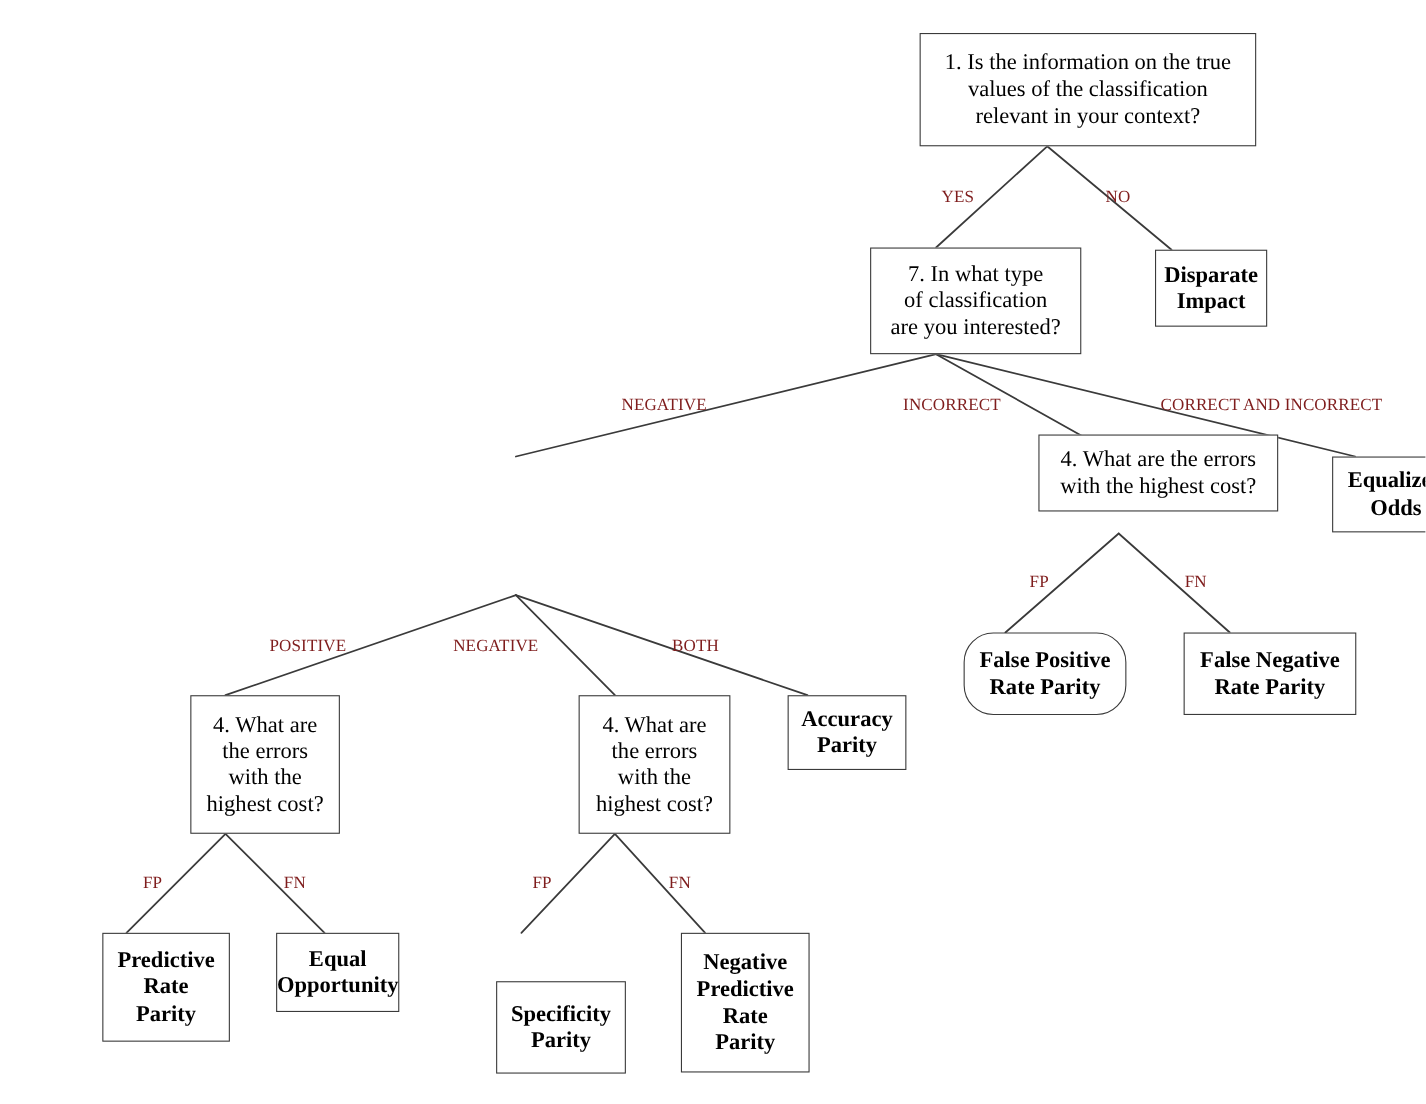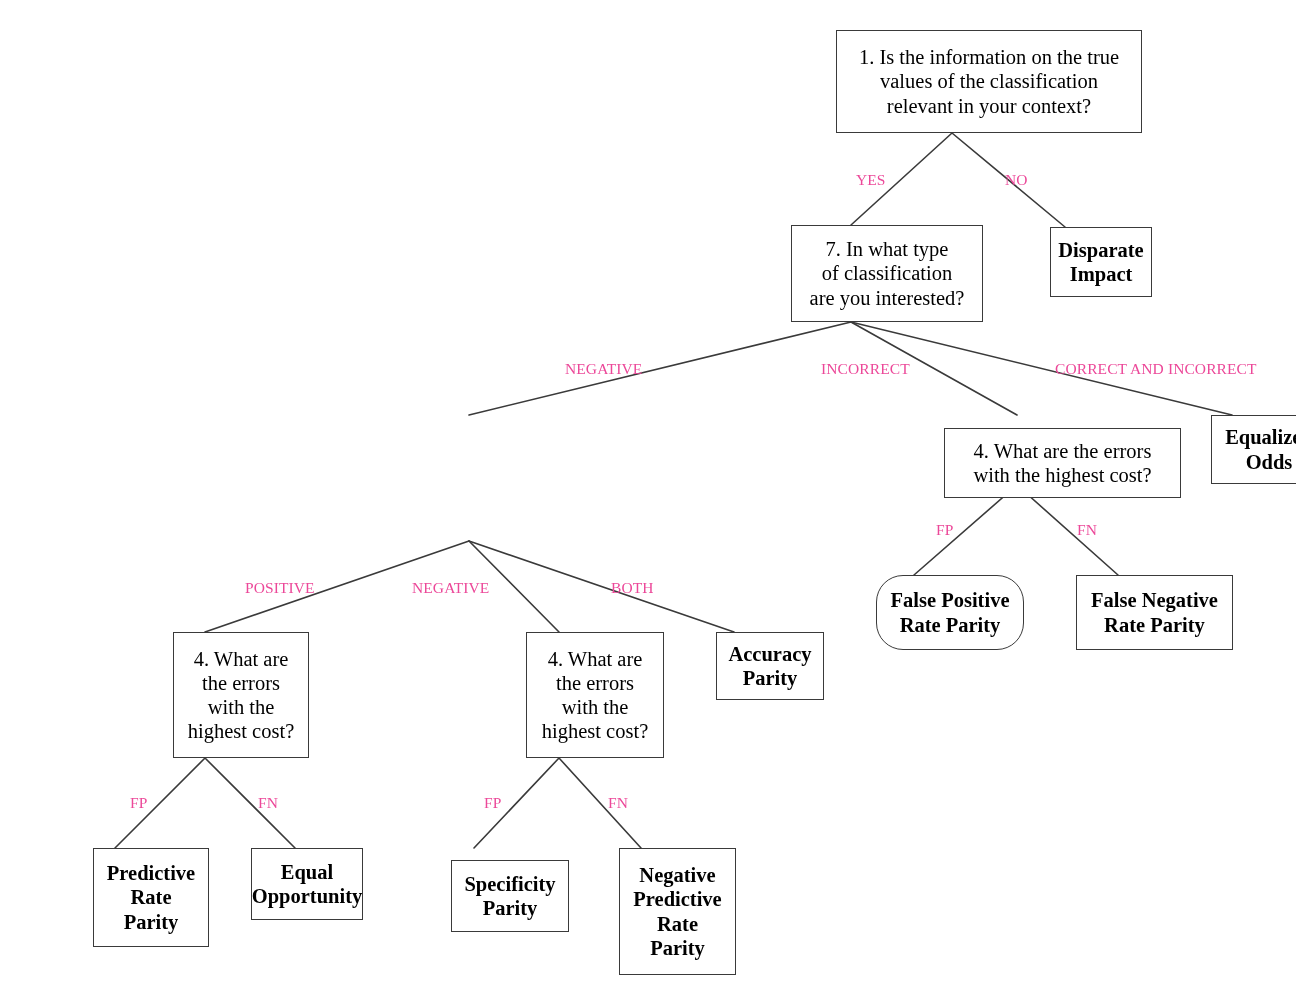--- a/index.html
+++ b/index.html
@@ -44,21 +44,21 @@
     font-size: 20.5px;
   }
   .node.leaf {
     font-weight: bold;
     font-size: 20.5px;
   }
   .edge-label {
     position: absolute;
     font-size: 15.5px;
     font-weight: normal;
-    color: #ec4899;
+    color: #7f1d1d;
     white-space: nowrap;
     background: transparent;
     letter-spacing: 0.1px;
     z-index: 3;
     line-height: 1;
   }
 </style>
 </head>
 <body>
 
@@ -99,21 +99,21 @@
 relevant in your context?</div>
 
   <div class="node question" style="left:755px; top:225px; width:192px; height:97px;">7. In what type
 of classification
 are you interested?</div>
 
   <div class="node leaf" style="left:1014px; top:227px; width:102px; height:70px;">Disparate
 Impact</div>
 
 
-  <div class="node question" style="left:908px; top:428px; width:237px; height:70px;text-align:center;">4.  What are the errors
+  <div class="node question" style="left:908px; top:395px; width:218px; height:70px;text-align:center;">4.  What are the errors
 with the highest cost?</div>
 
   <div class="node leaf" style="left:1175px; top:415px; width:116px; height:69px;">Equalized
 Odds</div>
 
   <div class="node leaf" style="left:840px; top:575px; width:148px; height:75px;border-radius:27px;">False Positive
 Rate Parity</div>
 
   <div class="node leaf" style="left:1040px; top:575px; width:157px; height:75px;">False Negative
 Rate Parity</div>
@@ -131,21 +131,21 @@
   <div class="node leaf" style="left:680px; top:632px; width:108px; height:68px;">Accuracy
 Parity</div>
 
   <div class="node leaf" style="left:57px; top:848px; width:116px; height:99px;">Predictive
 Rate
 Parity</div>
 
   <div class="node leaf" style="left:215px; top:848px; width:112px; height:72px;">Equal
 Opportunity</div>
 
-  <div class="node leaf" style="left:415px; top:860px; width:118px; height:72px;">Specificity
+  <div class="node leaf" style="left:415px; top:892px; width:118px; height:84px;">Specificity
 Parity</div>
 
   <div class="node leaf" style="left:583px; top:848px; width:117px; height:127px;">Negative
 Predictive
 Rate
 Parity</div>
 
   <div class="edge-label" style="left:856px; top:172px;">YES</div>
 
   <div class="edge-label" style="left:1005px; top:172px;">NO</div>

